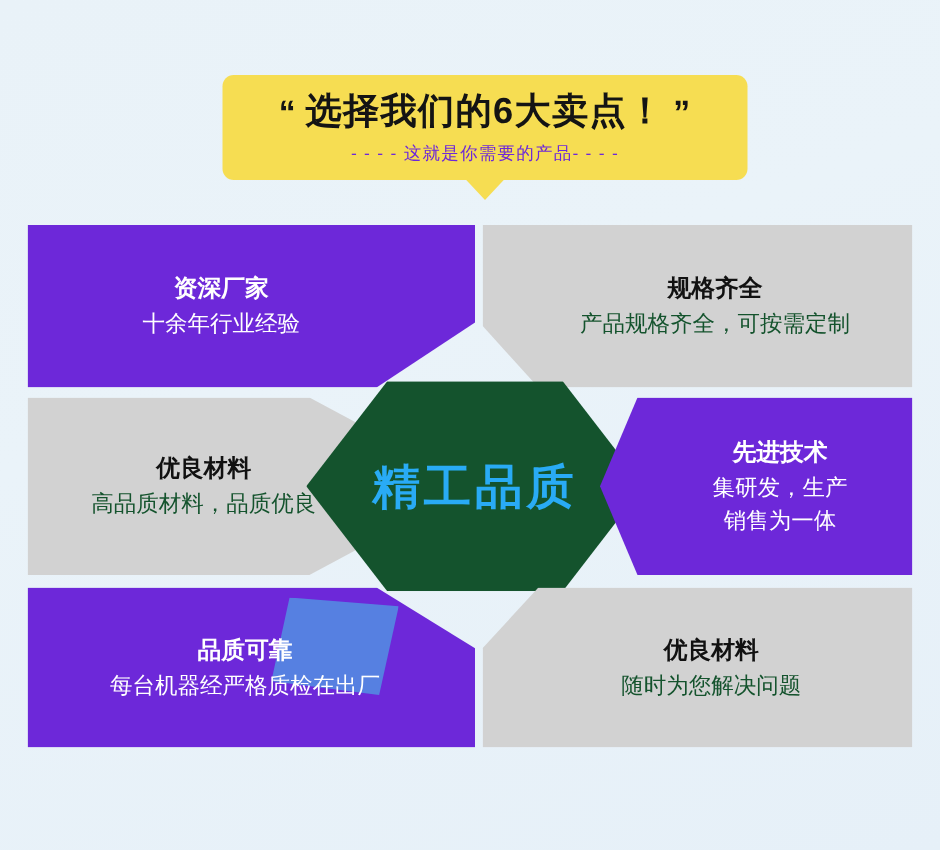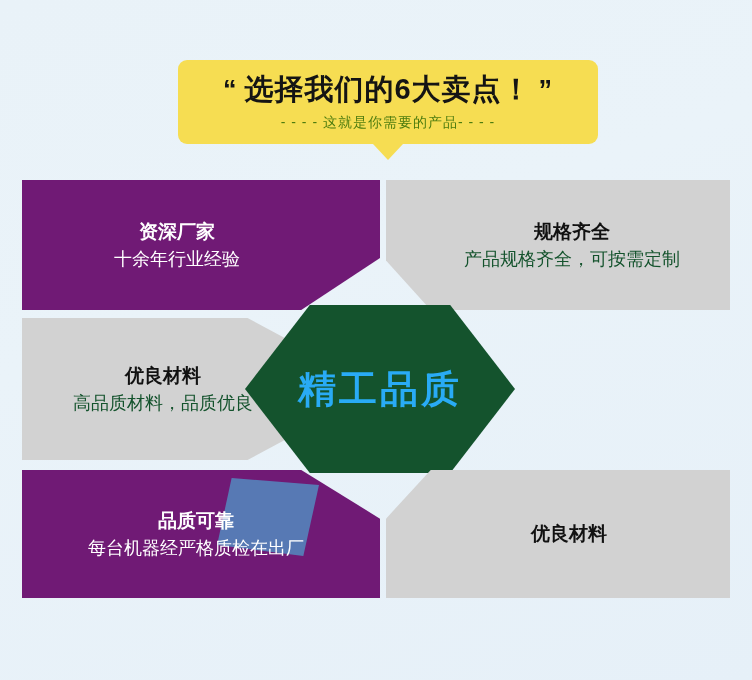--- a/index.html
+++ b/index.html
@@ -54,21 +54,21 @@
     line-height: 1;
     position: relative;
     top: 2px;
   }
   .qmark.left { margin-right: 7px; }
   .qmark.right { margin-left: 7px; }
 
   .banner-sub {
     margin-top: 10px;
     font-size: 14px;
-    color: #4d7c0f;
+    color: #6d28d9;
     letter-spacing: 1px;
     white-space: nowrap;
   }
 
   .banner-tail {
     position: absolute;
     left: 50%;
     top: 84px;
     transform: translateX(-50%);
     width: 0;
@@ -93,21 +93,21 @@
     line-height: 1.35;
     white-space: nowrap;
   }
   .cell .desc {
     font-size: 18px;
     font-weight: normal;
     line-height: 1.35;
     white-space: nowrap;
     margin-top: 2px;
   }
-  .blue { background: #701a75; }
+  .blue { background: #6d28d9; }
   .blue .title, .blue .desc { color: #ffffff; }
   .grey { background: #d2d2d2; }
   .grey .title { color: #111111; }
   .grey .desc  { color: #14532d; }
 
   
   #cell-tl {
     left: 22px;  top: 180px;  width: 358px; height: 130px;
     clip-path: polygon(0 0, 100% 0, 100% 60%, 78% 100%, 0 100%);
   }
@@ -220,28 +220,36 @@
     <div class="textwrap">
       <div class="title">优良材料</div>
       <div class="desc">高品质材料，品质优良</div>
     </div>
   </div>
 
   <div id="center-hex">
     <span class="center-text">精工品质</span>
   </div>
 
+  <div class="cell blue" id="cell-mr">
+    <div class="textwrap">
+      <div class="title">先进技术</div>
+      <div class="desc">集研发，生产</div>
+      <div class="desc">销售为一体</div>
+    </div>
+  </div>
 
   <div class="cell blue" id="cell-bl">
     <div class="watermark"></div>
     <div class="textwrap">
       <div class="title">品质可靠</div>
       <div class="desc">每台机器经严格质检在出厂</div>
     </div>
   </div>
 
   <div class="cell grey" id="cell-br">
     <div class="textwrap">
       <div class="title">优良材料</div>
+      <div class="desc">随时为您解决问题</div>
     </div>
   </div>
 
 </div>
 
 </body></html>

